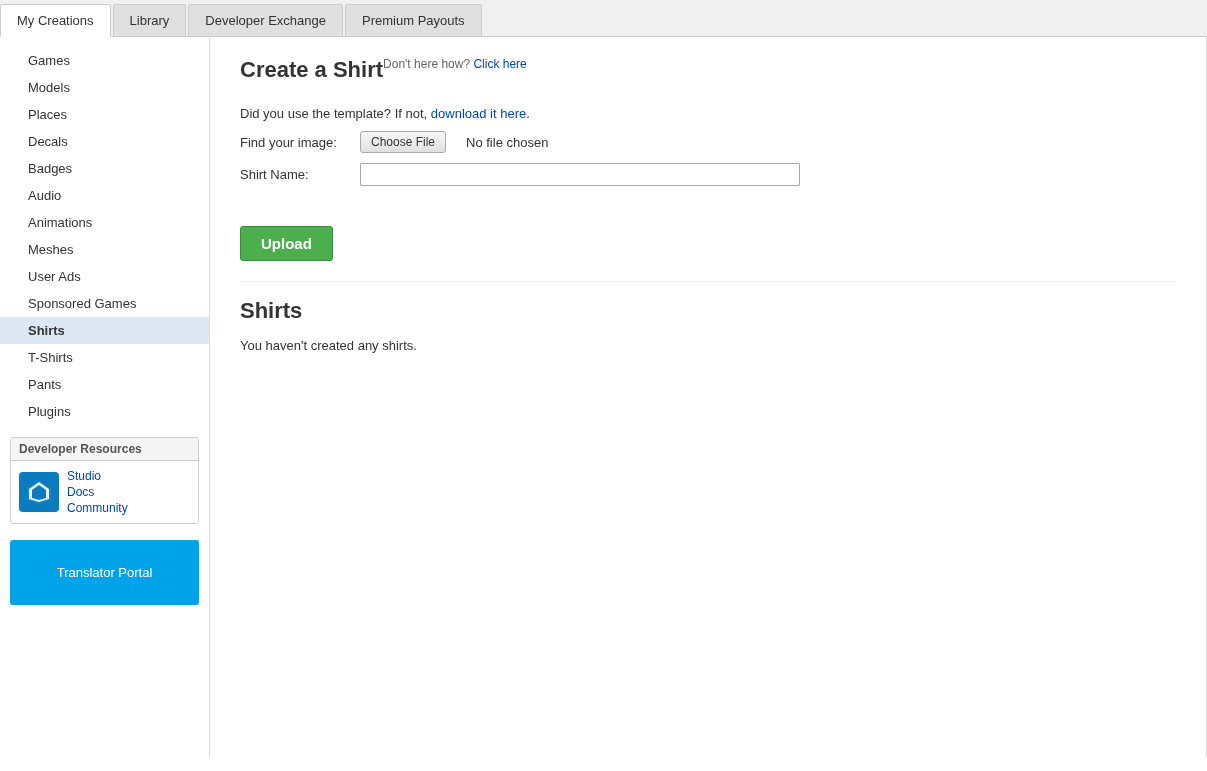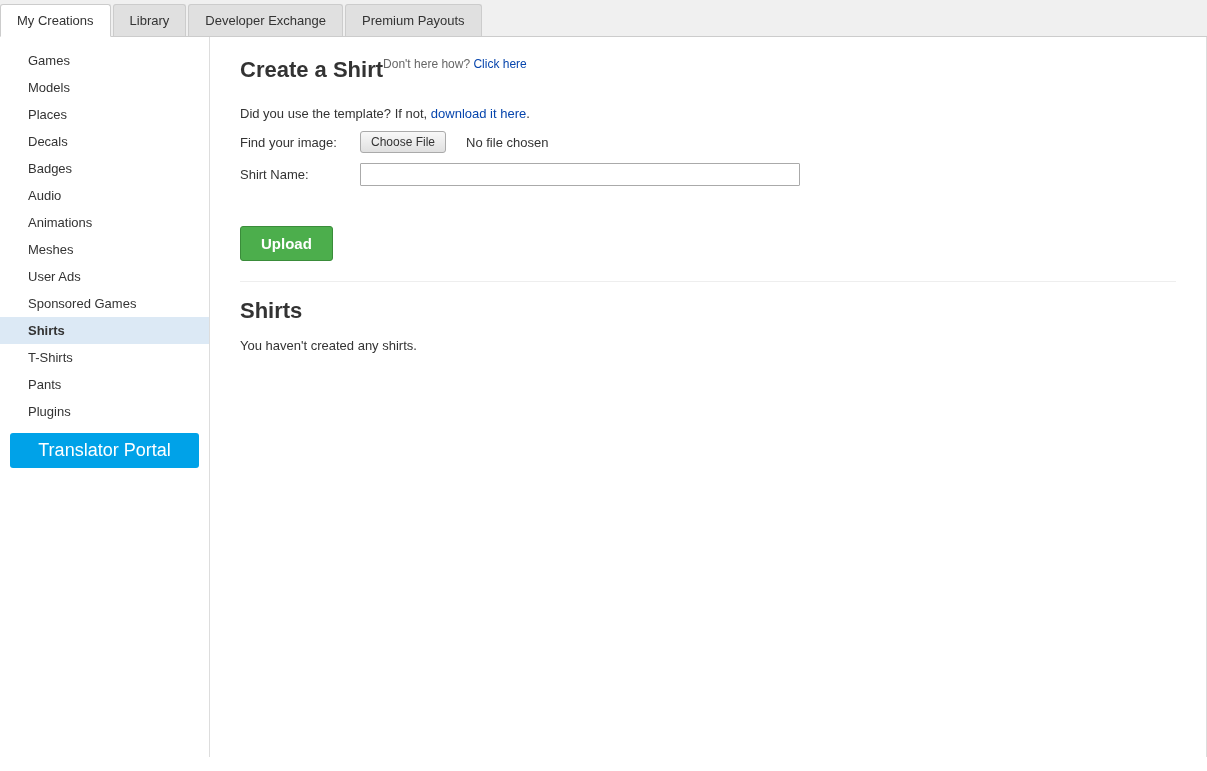--- a/index.html
+++ b/index.html
@@ -101,28 +101,28 @@
     }
     .dev-resources-link {
       color: #0645ad;
       font-size: 12px;
       cursor: pointer;
       text-decoration: none;
     }
 
     
     .translator-portal-btn {
-      margin: 8px 10px;
+      margin: 16px 10px;
       display: block;
       background: #00a2e8;
       color: #fff;
       border: none;
       border-radius: 3px;
-      padding: 7px 16px;
-      font-size: 18px;
+      padding: 25px 16px;
+      font-size: 13px;
       cursor: pointer;
       text-align: center;
       width: calc(100% - 20px);
     }
 
     
     .content {
       flex: 1;
       padding: 20px 30px;
       background: #fff;
@@ -257,20 +257,37 @@
     <div class="sidebar-item">Audio</div>
     <div class="sidebar-item">Animations</div>
     <div class="sidebar-item">Meshes</div>
     <div class="sidebar-item">User Ads</div>
     <div class="sidebar-item">Sponsored Games</div>
     <div class="sidebar-item active">Shirts</div>
     <div class="sidebar-item">T-Shirts</div>
     <div class="sidebar-item">Pants</div>
     <div class="sidebar-item">Plugins</div>
 
+    <div class="dev-resources">
+      <div class="dev-resources-header">Developer Resources</div>
+      <div class="dev-resources-body">
+        <div class="dev-resources-logo">
+          <svg viewBox="0 0 28 28" fill="none" xmlns="http://www.w3.org/2000/svg">
+            <polygon points="14,2 26,10 26,22 14,26 2,22 2,10" fill="#1a9de0" opacity="0.3"></polygon>
+            <polygon points="14,4 24,11 24,21 14,24 4,21 4,11" fill="white" opacity="0.9"></polygon>
+            <polygon points="14,7 21,12 21,20 14,22 7,20 7,12" fill="#0a7bbd"></polygon>
+          </svg>
+        </div>
+        <div class="dev-resources-links">
+          <a class="dev-resources-link">Studio</a>
+          <a class="dev-resources-link">Docs</a>
+          <a class="dev-resources-link">Community</a>
+        </div>
+      </div>
+    </div>
 
     <button class="translator-portal-btn">Translator Portal</button>
   </div>
 
   <div class="content-wrapper">
     <div class="content">
 
       <div class="create-title">
         <span>Create a Shirt</span>
         <span class="create-title-hint">

